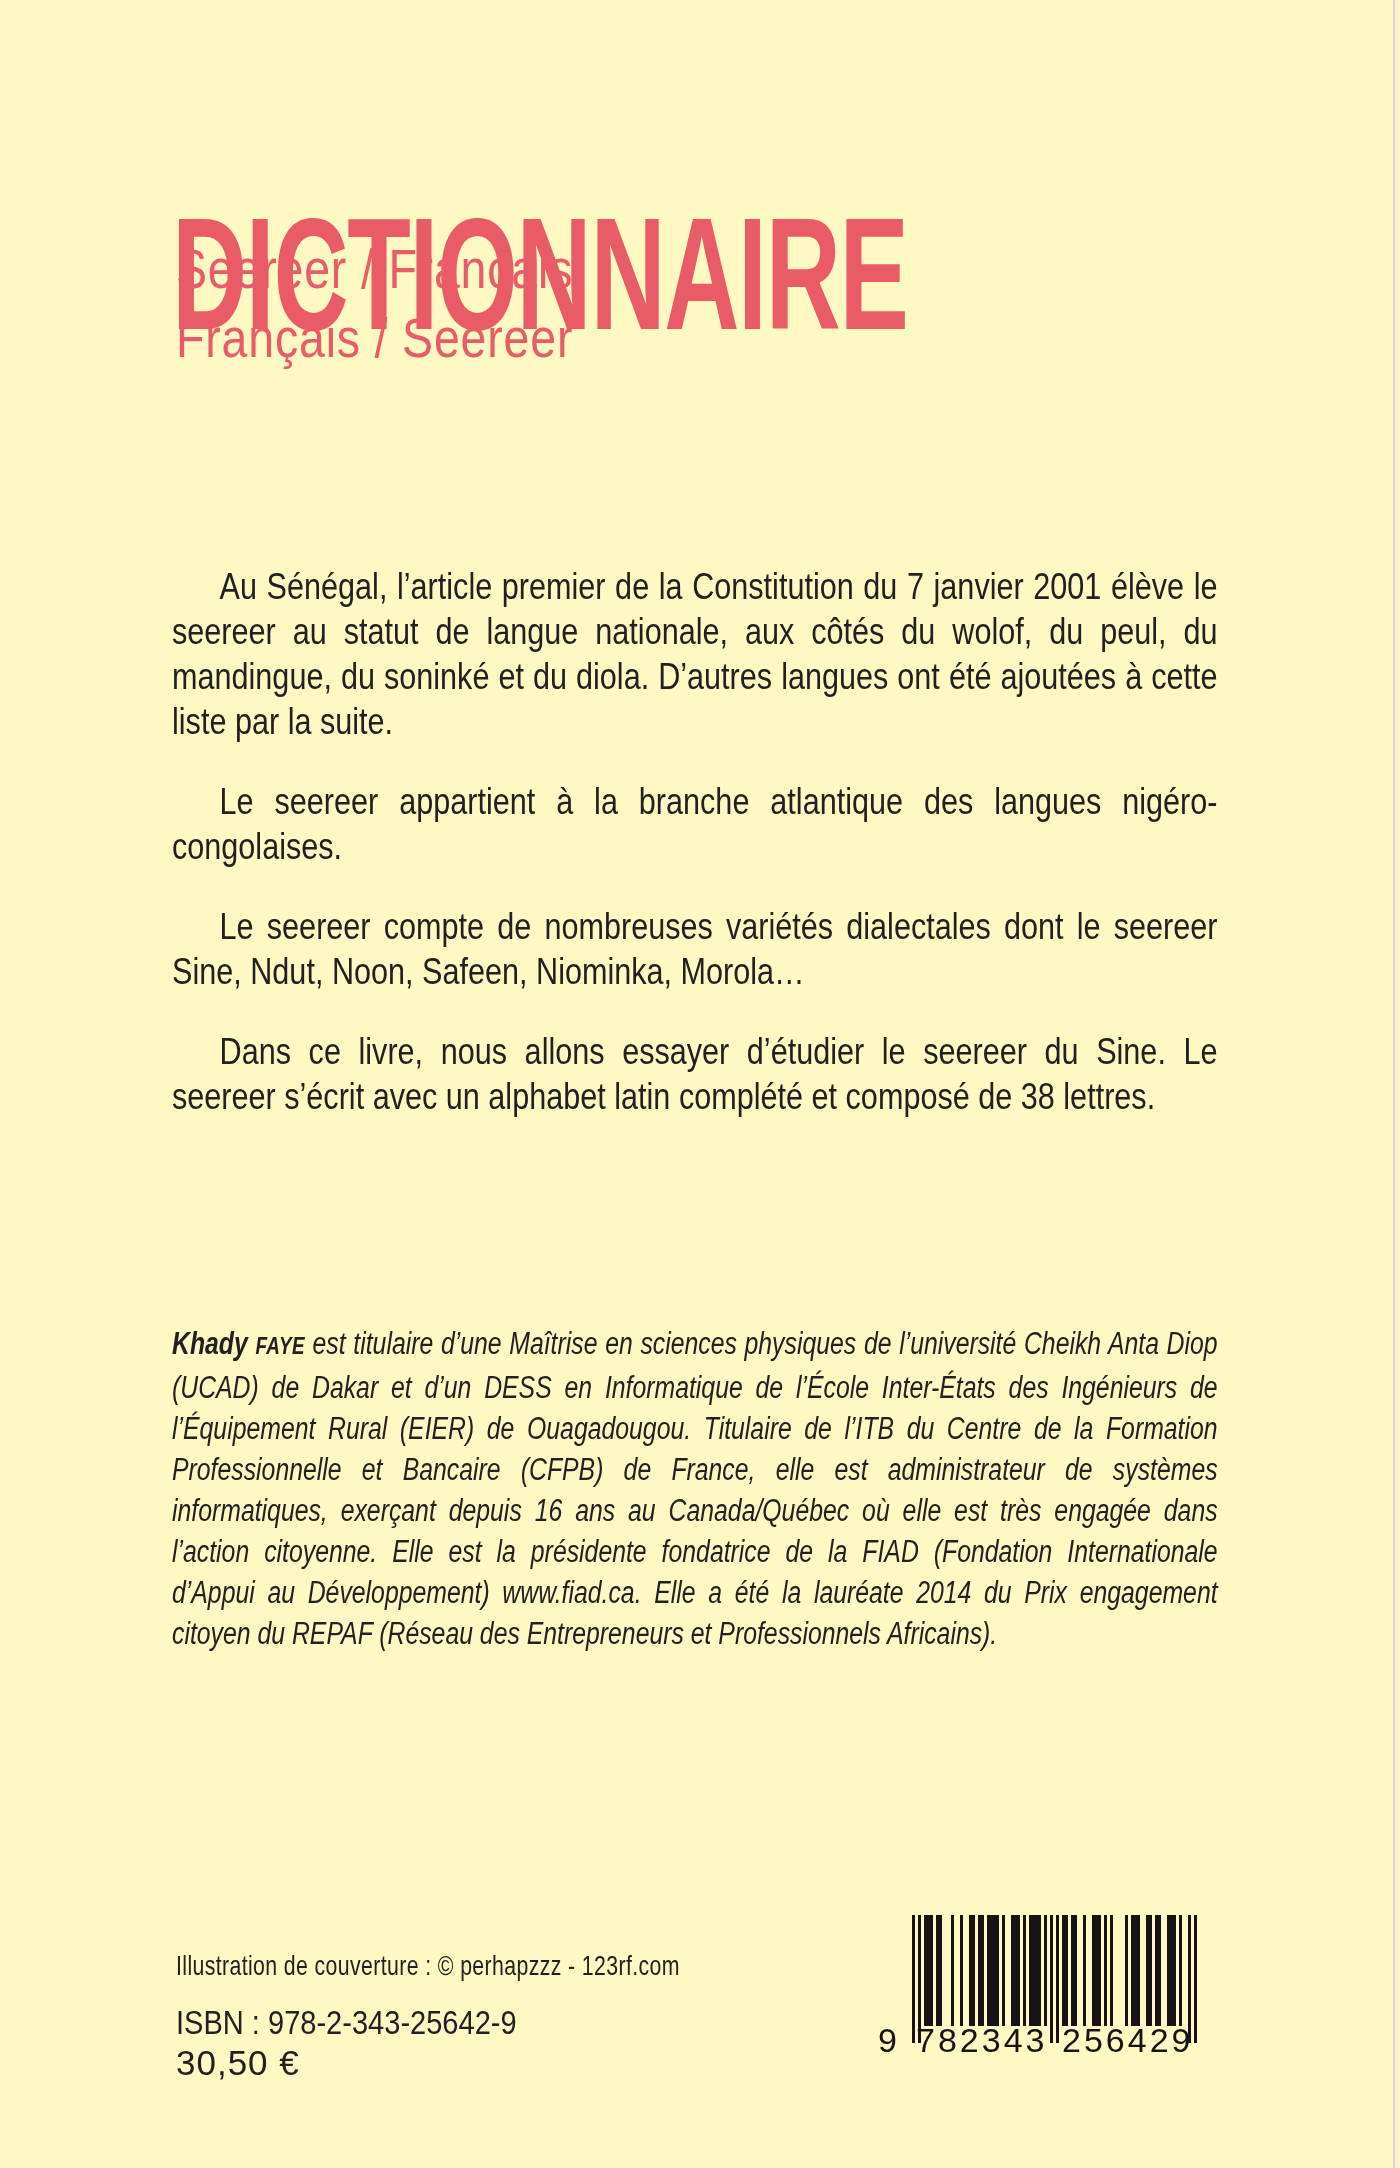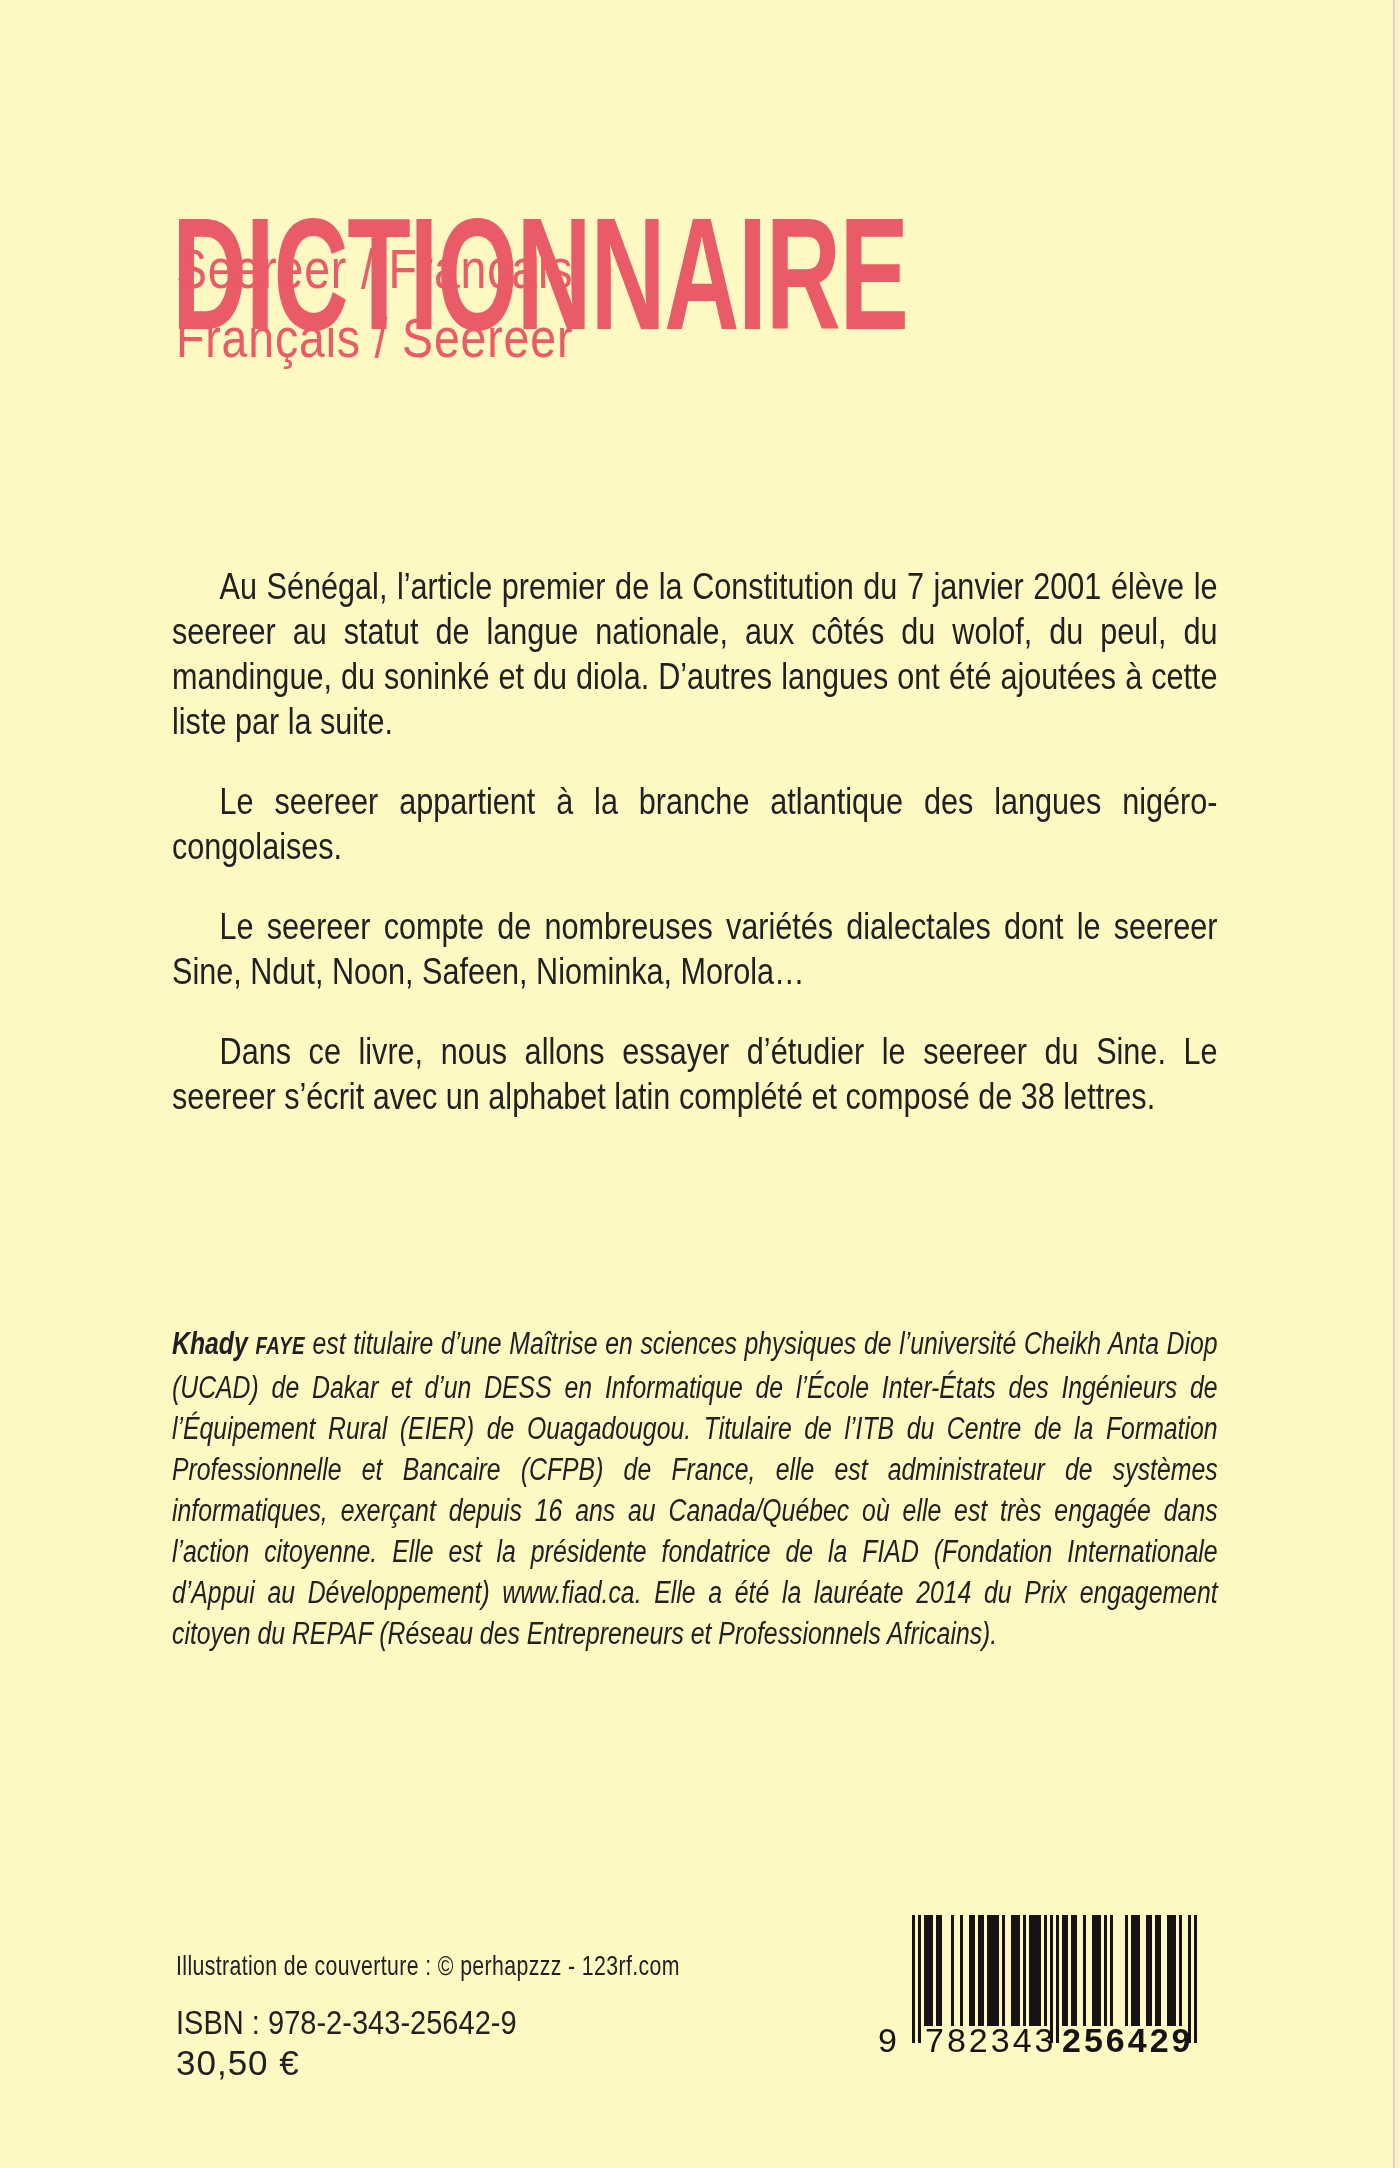--- a/index.html
+++ b/index.html
@@ -72,22 +72,22 @@
 
   
   .barcode{position:absolute;left:912px;top:1915px;width:285px;height:150px;}
   .bc-bars{position:absolute;left:0;top:0;width:285px;height:128px;}
   .bar{position:absolute;top:0;height:111px;background:#171314;}
   .bar.guard{height:128px;}
   .bc-digits{position:absolute;top:106px;left:0;width:285px;height:40px;
     font-size:34px;line-height:38px;color:#171314;}
   .bc-digits span{position:absolute;top:0;}
   .d-lead{left:-34px;}
-  .d-g1{left:13px;width:126px;text-align:left;letter-spacing:3px;}
-  .d-g2{left:150px;width:126px;text-align:right;letter-spacing:3px;font-weight:bold;}
+  .d-g1{left:4px;width:126px;text-align:left;letter-spacing:3px;}
+  .d-g2{left:150px;width:126px;text-align:right;letter-spacing:3px;}
 </style>
 </head>
 <body>
 
 <div class="page">
 
   <div class="edge-line"></div>
   <div class="edge-line2"></div>
 
   <header>

